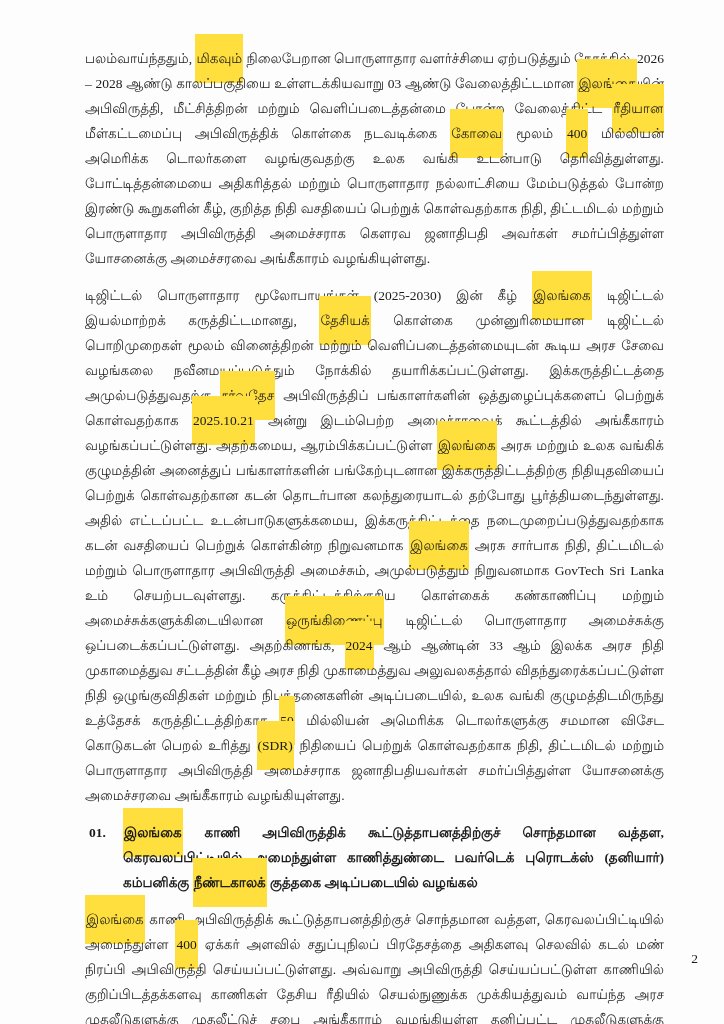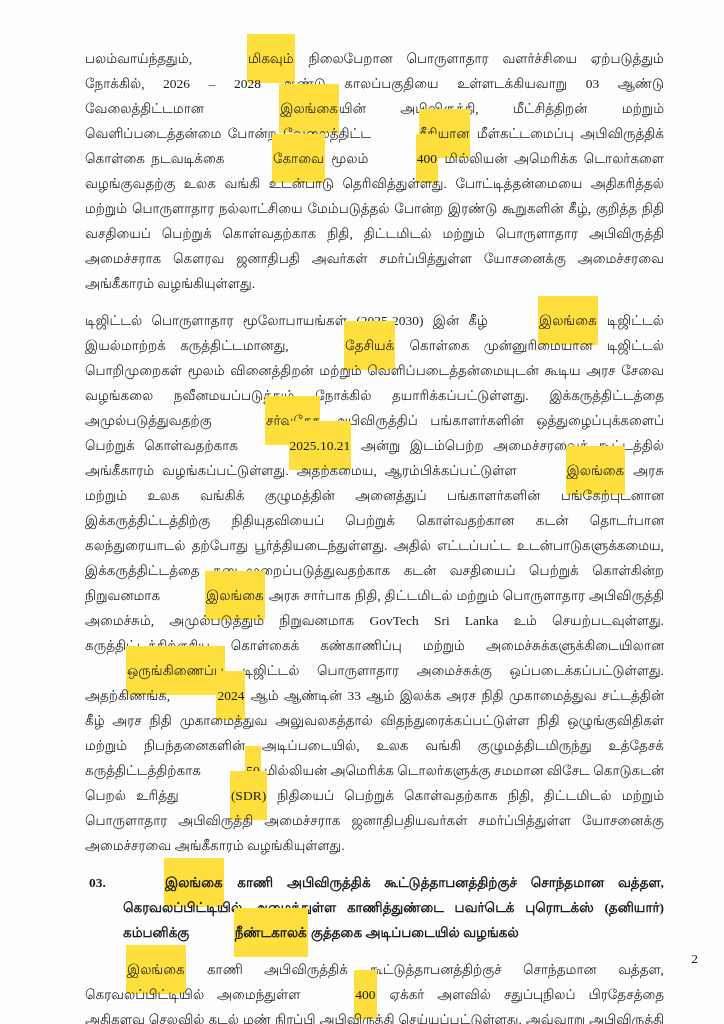--- a/index.html
+++ b/index.html
@@ -34,42 +34,41 @@
     flex: 0 0 34px;
   }
   .htext {
     flex: 1 1 auto;
     text-align: justify;
   }
   mark {
     background: #ffdf3d;
     color: inherit;
     padding: 17px 1px;
-    margin-left: 41px;
   }
   .page-number {
     position: absolute;
     top: 946px;
     right: 26px;
     font-size: 13.5px;
     color: #1b1b1b;
   }
 </style>
 </head>
 <body>
 
 <div class="page">
 
   <p class="para">பலம்வாய்ந்ததும், <mark>மிகவும்</mark> நிலைபேறான பொருளாதார வளர்ச்சியை ஏற்படுத்தும் நோக்கில், 2026 – 2028 ஆண்டு காலப்பகுதியை உள்ளடக்கியவாறு 03 ஆண்டு வேலைத்திட்டமான <mark>இலங்கை</mark>யின் அபிவிருத்தி, மீட்சித்திறன் மற்றும் வெளிப்படைத்தன்மை போன்ற வேலைத்திட்ட <mark>ரீதியான</mark> மீள்கட்டமைப்பு அபிவிருத்திக் கொள்கை நடவடிக்கை <mark>கோவை</mark> மூலம் <mark>400</mark> மில்லியன் அமெரிக்க டொலர்களை வழங்குவதற்கு உலக வங்கி உடன்பாடு தெரிவித்துள்ளது. போட்டித்தன்மையை அதிகரித்தல் மற்றும் பொருளாதார நல்லாட்சியை மேம்படுத்தல் போன்ற இரண்டு கூறுகளின் கீழ், குறித்த நிதி வசதியைப் பெற்றுக் கொள்வதற்காக நிதி, திட்டமிடல் மற்றும் பொருளாதார அபிவிருத்தி அமைச்சராக கௌரவ ஜனாதிபதி அவர்கள் சமர்ப்பித்துள்ள யோசனைக்கு அமைச்சரவை அங்கீகாரம் வழங்கியுள்ளது.</p>
 
 
   <p class="para">டிஜிட்டல் பொருளாதார மூலோபாயங்கள் (2025-2030) இன் கீழ் <mark>இலங்கை</mark> டிஜிட்டல் இயல்மாற்றக் கருத்திட்டமானது, <mark>தேசியக்</mark> கொள்கை முன்னுரிமையான டிஜிட்டல் பொறிமுறைகள் மூலம் வினைத்திறன் மற்றும் வெளிப்படைத்தன்மையுடன் கூடிய அரச சேவை வழங்கலை நவீனமயப்படுத்தும் நோக்கில் தயாரிக்கப்பட்டுள்ளது. இக்கருத்திட்டத்தை அமுல்படுத்துவதற்கு <mark>சர்வதேச</mark> அபிவிருத்திப் பங்காளர்களின் ஒத்துழைப்புக்களைப் பெற்றுக் கொள்வதற்காக <mark>2025.10.21</mark> அன்று இடம்பெற்ற அமைச்சரவைக் கூட்டத்தில் அங்கீகாரம் வழங்கப்பட்டுள்ளது. அதற்கமைய, ஆரம்பிக்கப்பட்டுள்ள <mark>இலங்கை</mark> அரசு மற்றும் உலக வங்கிக் குழுமத்தின் அனைத்துப் பங்காளர்களின் பங்கேற்புடனான இக்கருத்திட்டத்திற்கு நிதியுதவியைப் பெற்றுக் கொள்வதற்கான கடன் தொடர்பான கலந்துரையாடல் தற்போது பூர்த்தியடைந்துள்ளது. அதில் எட்டப்பட்ட உடன்பாடுகளுக்கமைய, இக்கருத்திட்டத்தை நடைமுறைப்படுத்துவதற்காக கடன் வசதியைப் பெற்றுக் கொள்கின்ற நிறுவனமாக <mark>இலங்கை</mark> அரசு சார்பாக நிதி, திட்டமிடல் மற்றும் பொருளாதார அபிவிருத்தி அமைச்சும், அமுல்படுத்தும் நிறுவனமாக GovTech Sri Lanka உம் செயற்படவுள்ளது. கருத்திட்டத்திற்குரிய கொள்கைக் கண்காணிப்பு மற்றும் அமைச்சுக்களுக்கிடையிலான <mark>ஒருங்கிணைப்பு</mark> டிஜிட்டல் பொருளாதார அமைச்சுக்கு ஒப்படைக்கப்பட்டுள்ளது. அதற்கிணங்க, <mark>2024</mark> ஆம் ஆண்டின் 33 ஆம் இலக்க அரச நிதி முகாமைத்துவ சட்டத்தின் கீழ் அரச நிதி முகாமைத்துவ அலுவலகத்தால் விதந்துரைக்கப்பட்டுள்ள நிதி ஒழுங்குவிதிகள் மற்றும் நிபந்தனைகளின் அடிப்படையில், உலக வங்கி குழுமத்திடமிருந்து உத்தேசக் கருத்திட்டத்திற்காக <mark>50</mark> மில்லியன் அமெரிக்க டொலர்களுக்கு சமமான விசேட கொடுகடன் பெறல் உரித்து <mark>(SDR)</mark> நிதியைப் பெற்றுக் கொள்வதற்காக நிதி, திட்டமிடல் மற்றும் பொருளாதார அபிவிருத்தி அமைச்சராக ஜனாதிபதியவர்கள் சமர்ப்பித்துள்ள யோசனைக்கு அமைச்சரவை அங்கீகாரம் வழங்கியுள்ளது.</p>
 
   <div class="heading">
-    <span class="hnum">03.</span>
+    <span class="hnum">01.</span>
     <span class="htext"><mark>இலங்கை</mark> காணி அபிவிருத்திக் கூட்டுத்தாபனத்திற்குச் சொந்தமான வத்தள, கெரவலப்பிட்டியில் அமைந்துள்ள காணித்துண்டை பவர்டெக் புரொடக்ஸ் (தனியார்) கம்பனிக்கு <mark>நீண்டகாலக்</mark> குத்தகை அடிப்படையில் வழங்கல்</span>
   </div>
 
   <p class="para"><mark>இலங்கை</mark> காணி அபிவிருத்திக் கூட்டுத்தாபனத்திற்குச் சொந்தமான வத்தள, கெரவலப்பிட்டியில் அமைந்துள்ள <mark>400</mark> ஏக்கர் அளவில் சதுப்புநிலப் பிரதேசத்தை அதிகளவு செலவில் கடல் மண் நிரப்பி அபிவிருத்தி செய்யப்பட்டுள்ளது. அவ்வாறு அபிவிருத்தி செய்யப்பட்டுள்ள காணியில் குறிப்பிடத்தக்களவு காணிகள் தேசிய ரீதியில் செயல்நுணுக்க முக்கியத்துவம் வாய்ந்த அரச முதலீடுகளுக்கு  முதலீட்டுச் சபை அங்கீகாரம் வழங்கியுள்ள தனிப்பட்ட முதலீடுகளுக்கு கையளிக்கப்பட்டுள்ளது.  சீமெந்து (தனியார்) கம்பனியால் உள்நாட்டு மற்றும் ஏற்றுமதி சந்தைக்கு முதலீட்டுச் சபையின் அங்கீகாரத்துடன் பைபர் சீமெந்துப் பூச்சுக் கொண்ட கூரைத்தகடு, பைபர் சீமெந்துப் பூச்சுக்கொண்ட தட்டையான கூரைத்தகடு மற்றும் உதிரிகள் உற்பத்தித் தொழிற்சாலையை அமைப்பதற்கு வத்தள, கெரவலப்பிட்டி பிரதேசத்தில்  ஏக்கர்கள் காணியொன்றை வழங்குமாறு கோரப்பட்டுள்ளது. இக்கருத்திட்டத்தை அமுல்படுத்துவதற்கு  முதலீட்டுச் சபையின் ஏற்பாடுகளுக்கமைய புதிய</p>
 
   <div class="page-number">2</div>
 
 </div>
 
 </body></html>

